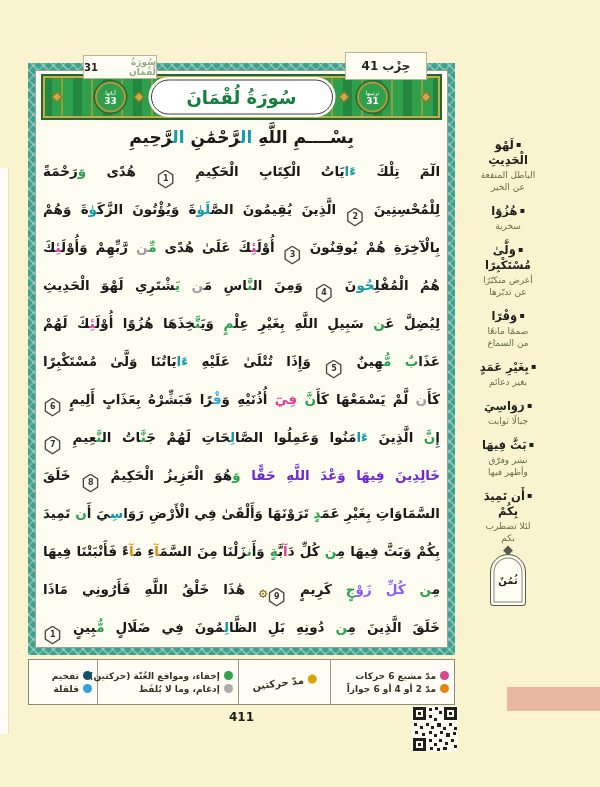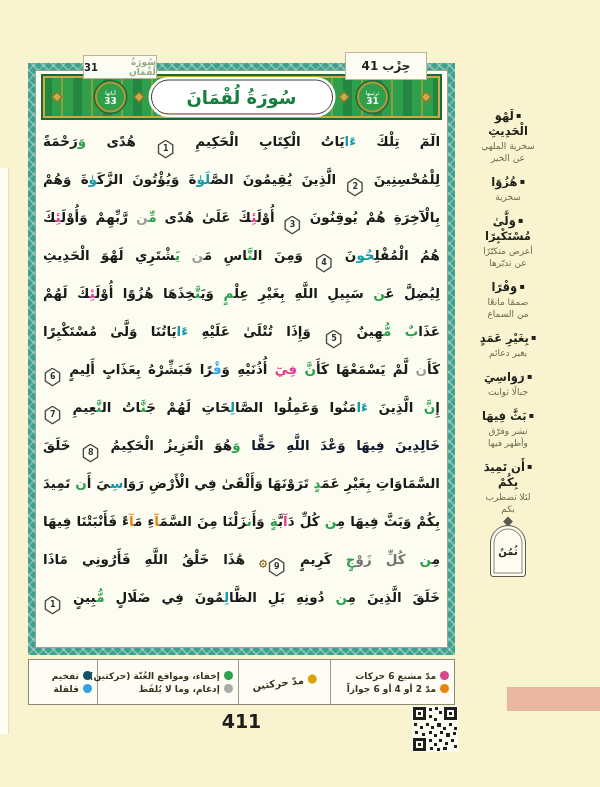--- a/index.html
+++ b/index.html
@@ -58,21 +58,21 @@
     overflow:hidden; white-space:normal; }
   .am { display:inline-flex; align-items:center; justify-content:center; width:17px; height:19px;
     background:#4a4a42; clip-path:polygon(50% 0,96% 26%,96% 74%,50% 100%,4% 74%,4% 26%);
     vertical-align:-5px; margin:0 1px; }
   .am2 { display:flex; align-items:center; justify-content:center; width:14px; height:16px;
     background:#fffef6; clip-path:polygon(50% 0,96% 26%,96% 74%,50% 100%,4% 74%,4% 26%);
     font-size:8px; font-weight:bold; color:#333; letter-spacing:-0.5px; }
   .rub { color:#8a6d1f; font-size:14px; vertical-align:-2px; }
 
   
-  .margin-col { position:absolute; left:458px; top:108px; width:100px; height:540px;
+  .margin-col { position:absolute; left:458px; top:137px; width:100px; height:540px;
     display:flex; flex-direction:column; align-items:center; gap:10px; direction:rtl; }
   .note { text-align:center; }
   .note .n-word { font-size:11.5px; font-weight:bold; color:#20201c; line-height:15px; white-space:pre-line; }
   .note .n-word .bullet { font-size:8px; vertical-align:2px; margin-left:2px; }
   .note .n-meaning { font-size:9px; color:#6b6b4e; line-height:12px; white-space:pre-line; margin-top:1px; }
   .thumn { width:36px; height:52px; border:1.5px solid #5a5a4c; border-radius:18px 18px 3px 3px;
     position:relative; display:flex; align-items:center; justify-content:center;
     background:#fdfcf1; box-shadow:inset 0 0 0 2.5px #fdfcf1, inset 0 0 0 3.5px #8a8a74; }
   .thumn::before { content:""; position:absolute; top:-8px; left:50%; transform:translateX(-50%) rotate(45deg);
     width:7px; height:7px; background:#5a5a4c; }
@@ -88,21 +88,21 @@
     border-left:1px solid #9a9a88; padding:2px 5px; }
   .lcell:last-child { border-left:none;text-align:center; }
   .lcell-0 { width:124px; } .lcell-1 { width:93px; align-items:center; } .lcell-2 { width:141px; } .lcell-3 { width:68px; }
   .lrow { display:flex; align-items:center; gap:4px; }
   .ldot { width:9px; height:9px; border-radius:50%; flex:0 0 auto; }
   .llabel { font-size:9px; font-weight:bold; color:#33331f; white-space:nowrap; }
   .lcell-1 .lrow { transform:rotate(-7deg); }
   .lcell-1 .llabel { font-size:10px; }
 
   .page-number { position:absolute; left:28px; top:710px; width:427px; text-align:center;
-    font-size:19px; font-weight:bold; color:#1d1d1d; }
+    font-size:12px; font-weight:bold; color:#1d1d1d; }
   .qr { position:absolute; left:412px; top:706px; }
 </style>
 </head>
 <body>
 
 <div class="screen">
 
   <div class="page-edge"></div>
 
   <div class="frame">
@@ -119,20 +119,21 @@
         </div>
         <div class="cartouche">
           <span class="s-title">سُورَةُ لُقْمَانَ</span>
         </div>
         <div class="medallion med-order">
           <span class="m-label">ترتيبها</span>
           <span class="m-value">31</span>
         </div>
       </div>
 
+      <div class="bismillah"><span style="color: rgb(26, 26, 26);">بِسْــــمِ اللَّهِ </span><span style="color: rgb(24, 154, 168);">ال</span><span style="color: rgb(26, 26, 26);">رَّحْمَٰنِ </span><span style="color: rgb(24, 154, 168);">ال</span><span style="color: rgb(26, 26, 26);">رَّحِيمِ</span></div>
 
       <div class="qlines">
           <div class="qline"><span style="color: rgb(26, 26, 26);">الٓمٓ تِلْكَ </span><span style="color: rgb(24, 154, 168);">ءَا</span><span style="color: rgb(26, 26, 26);">يَاتُ الْكِتَابِ الْحَكِيمِ </span><span class="am">
               <span class="am2">1</span>
             </span><span style="color: rgb(26, 26, 26);"> هُدًى </span><span style="color: rgb(42, 161, 78);">وَ</span><span style="color: rgb(26, 26, 26);">رَحْمَةً</span></div>
           <div class="qline"><span style="color: rgb(26, 26, 26);">لِلْمُحْسِنِينَ </span><span class="am">
               <span class="am2">2</span>
             </span><span style="color: rgb(26, 26, 26);"> الَّذِينَ يُقِيمُونَ الصَّ</span><span style="color: rgb(24, 154, 168);">لَوٰ</span><span style="color: rgb(26, 26, 26);">ةَ وَيُؤْتُونَ الزَّكَ</span><span style="color: rgb(24, 154, 168);">وٰ</span><span style="color: rgb(26, 26, 26);">ةَ وَهُمْ</span></div>
           <div class="qline"><span style="color: rgb(26, 26, 26);">بِالْ</span><span style="color: rgb(226, 61, 146);">آ</span><span style="color: rgb(26, 26, 26);">خِرَةِ هُمْ يُوقِنُونَ </span><span class="am">
               <span class="am2">3</span>
@@ -143,26 +144,26 @@
           <div class="qline"><span style="color: rgb(26, 26, 26);">لِيُضِلَّ عَ</span><span style="color: rgb(42, 161, 78);">ن</span><span style="color: rgb(26, 26, 26);"> سَبِيلِ اللَّهِ بِغَيْرِ عِلْ</span><span style="color: rgb(42, 161, 78);">مٍ</span><span style="color: rgb(26, 26, 26);"> وَيَ</span><span style="color: rgb(42, 161, 78);">تَّ</span><span style="color: rgb(26, 26, 26);">خِذَهَا هُزُوًا أُوْلَ</span><span style="color: rgb(226, 61, 146);">ئِ</span><span style="color: rgb(26, 26, 26);">كَ لَهُمْ</span></div>
           <div class="qline"><span style="color: rgb(26, 26, 26);">عَذَا</span><span style="color: rgb(42, 161, 78);">بٌ</span><span style="color: rgb(26, 26, 26);"> </span><span style="color: rgb(42, 161, 78);">مُّ</span><span style="color: rgb(26, 26, 26);">هِينٌ </span><span class="am">
               <span class="am2">5</span>
             </span><span style="color: rgb(26, 26, 26);"> وَإِذَا تُتْلَىٰ عَلَيْهِ </span><span style="color: rgb(24, 154, 168);">ءَا</span><span style="color: rgb(26, 26, 26);">يَاتُنَا وَلَّىٰ مُسْتَكْبِرًا</span></div>
           <div class="qline"><span style="color: rgb(26, 26, 26);">كَأَ</span><span style="color: rgb(154, 160, 160);">ن</span><span style="color: rgb(26, 26, 26);"> لَّمْ يَسْمَعْهَا كَأَ</span><span style="color: rgb(42, 161, 78);">نَّ</span><span style="color: rgb(26, 26, 26);"> </span><span style="color: rgb(226, 61, 146);">فِيٓ</span><span style="color: rgb(26, 26, 26);"> أُذُنَيْهِ وَ</span><span style="color: rgb(54, 164, 222);">قْ</span><span style="color: rgb(26, 26, 26);">رًا فَبَشِّرْهُ بِعَذَابٍ أَلِيمٍ </span><span class="am">
               <span class="am2">6</span>
             </span></div>
           <div class="qline"><span style="color: rgb(26, 26, 26);">إِ</span><span style="color: rgb(42, 161, 78);">نَّ</span><span style="color: rgb(26, 26, 26);"> الَّذِينَ </span><span style="color: rgb(24, 154, 168);">ءَا</span><span style="color: rgb(26, 26, 26);">مَنُوا وَعَمِلُوا الصَّا</span><span style="color: rgb(24, 154, 168);">لِ</span><span style="color: rgb(26, 26, 26);">حَاتِ لَهُمْ جَ</span><span style="color: rgb(42, 161, 78);">نَّ</span><span style="color: rgb(26, 26, 26);">اتُ ال</span><span style="color: rgb(42, 161, 78);">نَّ</span><span style="color: rgb(26, 26, 26);">عِيمِ </span><span class="am">
               <span class="am2">7</span>
             </span></div>
-          <div class="qline"><span style="color: #0f172a;">خَالِدِينَ فِيهَا وَعْدَ اللَّهِ حَقًّا </span><span style="color: rgb(42, 161, 78);">وَ</span><span style="color: rgb(26, 26, 26);">هُوَ الْعَزِيزُ الْحَكِيمُ </span><span class="am">
+          <div class="qline"><span style="color: #6d28d9;">خَالِدِينَ فِيهَا وَعْدَ اللَّهِ حَقًّا </span><span style="color: rgb(42, 161, 78);">وَ</span><span style="color: rgb(26, 26, 26);">هُوَ الْعَزِيزُ الْحَكِيمُ </span><span class="am">
               <span class="am2">8</span>
             </span><span style="color: rgb(26, 26, 26);"> خَلَقَ</span></div>
           <div class="qline"><span style="color: rgb(26, 26, 26);">السَّمَاوَاتِ بِغَيْرِ عَمَ</span><span style="color: rgb(42, 161, 78);">دٍ</span><span style="color: rgb(26, 26, 26);"> تَرَوْنَهَا وَأَلْقَىٰ فِي الْأَرْضِ رَوَا</span><span style="color: rgb(24, 154, 168);">سِ</span><span style="color: rgb(26, 26, 26);">يَ أَ</span><span style="color: rgb(42, 161, 78);">ن</span><span style="color: rgb(26, 26, 26);"> تَمِيدَ</span></div>
           <div class="qline"><span style="color: rgb(26, 26, 26);">بِكُمْ وَبَثَّ فِيهَا مِ</span><span style="color: rgb(42, 161, 78);">ن</span><span style="color: rgb(26, 26, 26);"> كُلِّ دَ</span><span style="color: rgb(226, 61, 146);">آ</span><span style="color: rgb(26, 26, 26);">بَّ</span><span style="color: rgb(42, 161, 78);">ةٍ</span><span style="color: rgb(26, 26, 26);"> وَأَ</span><span style="color: rgb(42, 161, 78);">ن</span><span style="color: rgb(26, 26, 26);">زَلْنَا مِنَ السَّمَ</span><span style="color: rgb(232, 133, 15);">آ</span><span style="color: rgb(26, 26, 26);">ءِ مَ</span><span style="color: rgb(232, 133, 15);">آ</span><span style="color: rgb(26, 26, 26);">ءً فَأَنْبَتْنَا فِيهَا</span></div>
-          <div class="qline"><span style="color: rgb(26, 26, 26);">مِ</span><span style="color: rgb(42, 161, 78);">ن</span><span style="color: #737373;"> كُلِّ زَوْ</span><span style="color: rgb(42, 161, 78);">جٍ</span><span style="color: rgb(26, 26, 26);"> كَرِيمٍ </span><span class="am">
+          <div class="qline"><span style="color: rgb(26, 26, 26);">مِ</span><span style="color: rgb(42, 161, 78);">ن</span><span style="color: #8b5cf6;"> كُلِّ زَوْ</span><span style="color: rgb(42, 161, 78);">جٍ</span><span style="color: rgb(26, 26, 26);"> كَرِيمٍ </span><span class="am">
               <span class="am2">9</span>
             </span><span class="rub">۞</span><span style="color: rgb(26, 26, 26);"> هَٰذَا خَلْقُ اللَّهِ فَأَرُونِي مَاذَا</span></div>
           <div class="qline"><span style="color: rgb(26, 26, 26);">خَلَقَ الَّذِينَ مِ</span><span style="color: rgb(42, 161, 78);">ن</span><span style="color: rgb(26, 26, 26);"> دُونِهِ بَلِ الظَّا</span><span style="color: rgb(24, 154, 168);">لِ</span><span style="color: rgb(26, 26, 26);">مُونَ فِي ضَلَالٍ </span><span style="color: rgb(42, 161, 78);">مُّ</span><span style="color: rgb(26, 26, 26);">بِينٍ </span><span class="am">
               <span class="am2">1</span>
             </span></div>
         </div>
 
     </div>
   </div>
 
@@ -172,21 +173,21 @@
   </div>
   <div class="tab tab-hizb">
     <span>حِزْب</span>
     <span>41</span>
   </div>
 
   <div class="margin-col">
       <div class="note">
         <div class="n-word"><span class="bullet">▪</span>لَهْوَ
 الْحَدِيثِ</div>
-        <div class="n-meaning">سخرية الملهي
+        <div class="n-meaning">الباطل المنفعة
 عن الخير</div>
       </div>
       <div class="note">
         <div class="n-word"><span class="bullet">▪</span>هُزُوًا</div>
         <div class="n-meaning">سخرية</div>
       </div>
       <div class="note">
         <div class="n-word"><span class="bullet">▪</span>وَلَّىٰ
 مُسْتَكْبِرًا</div>
         <div class="n-meaning">أعرض متكبّرًا

